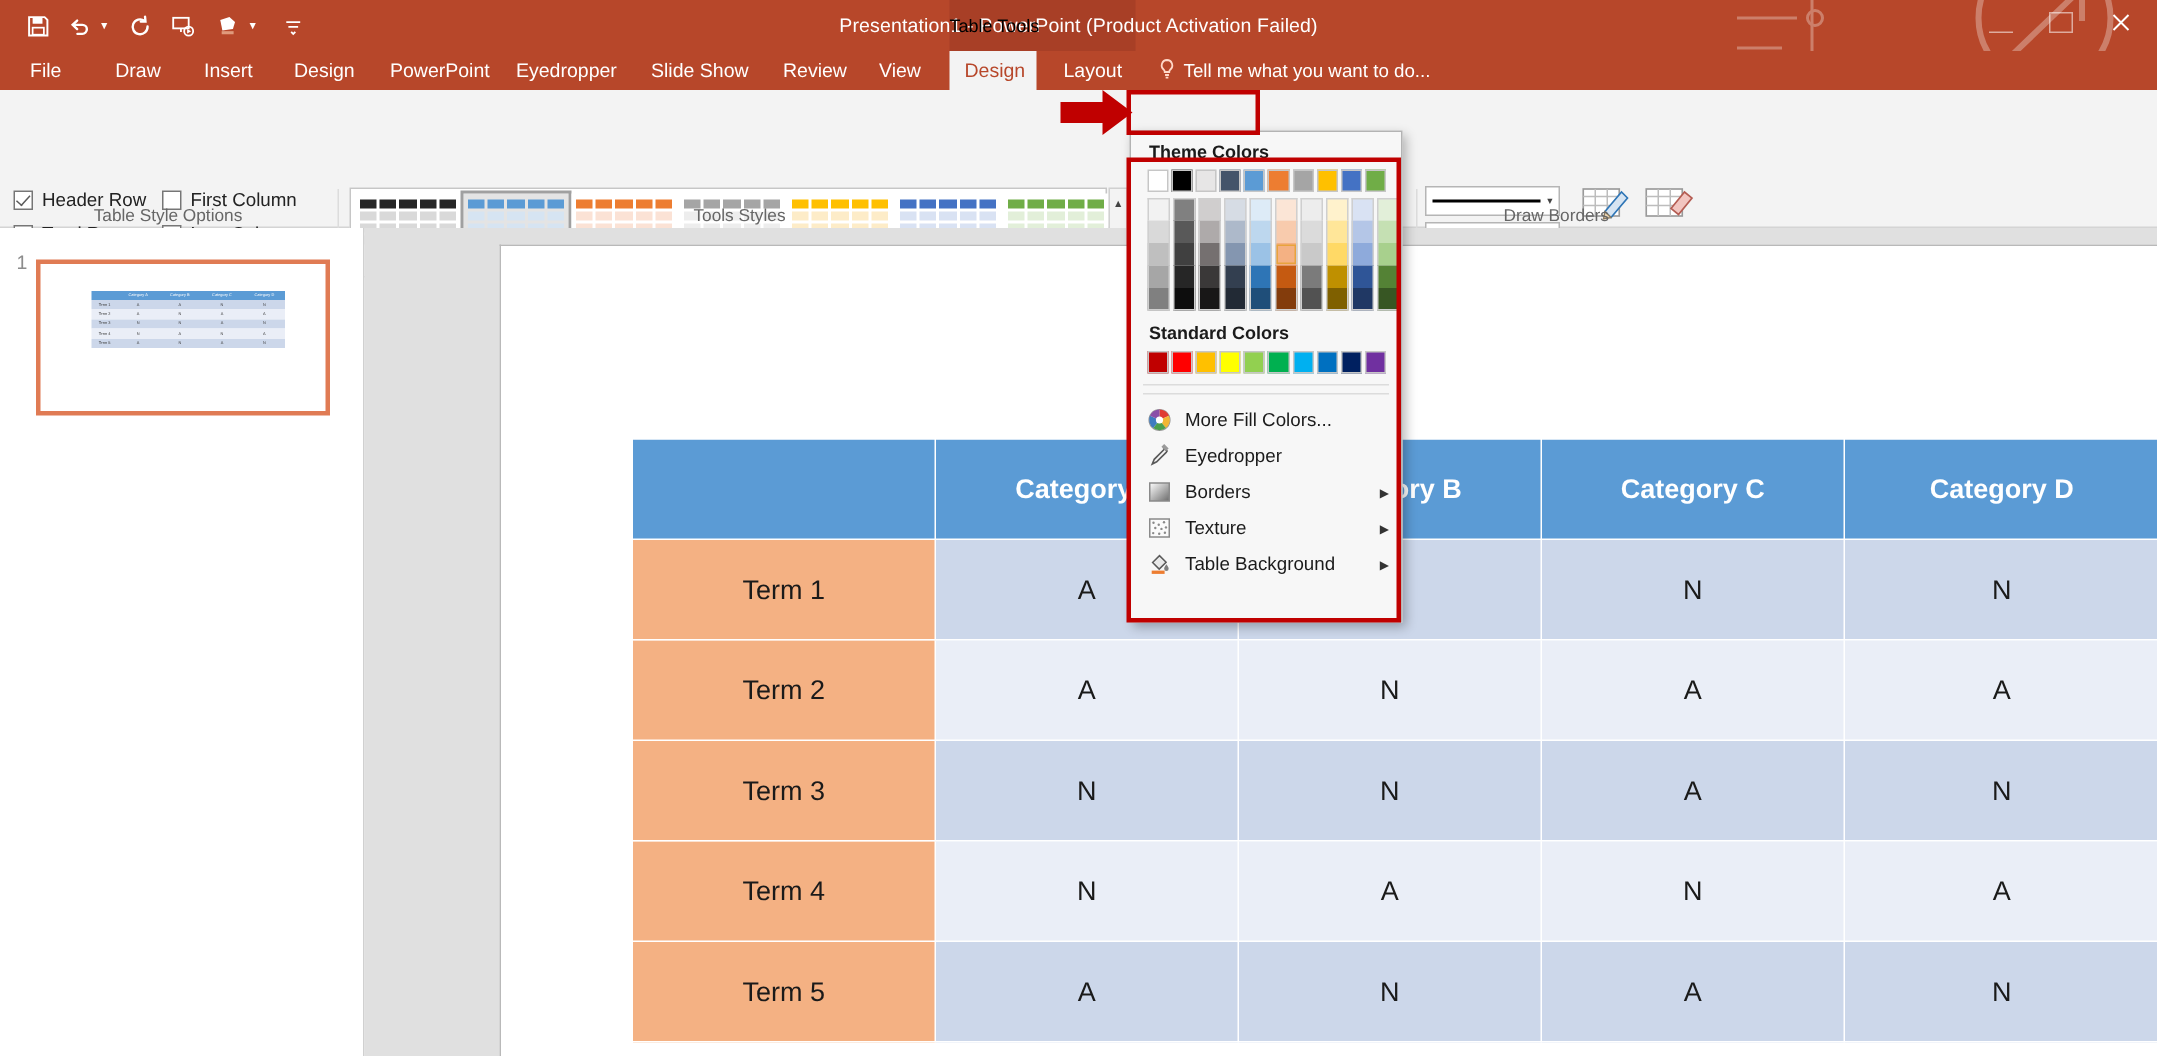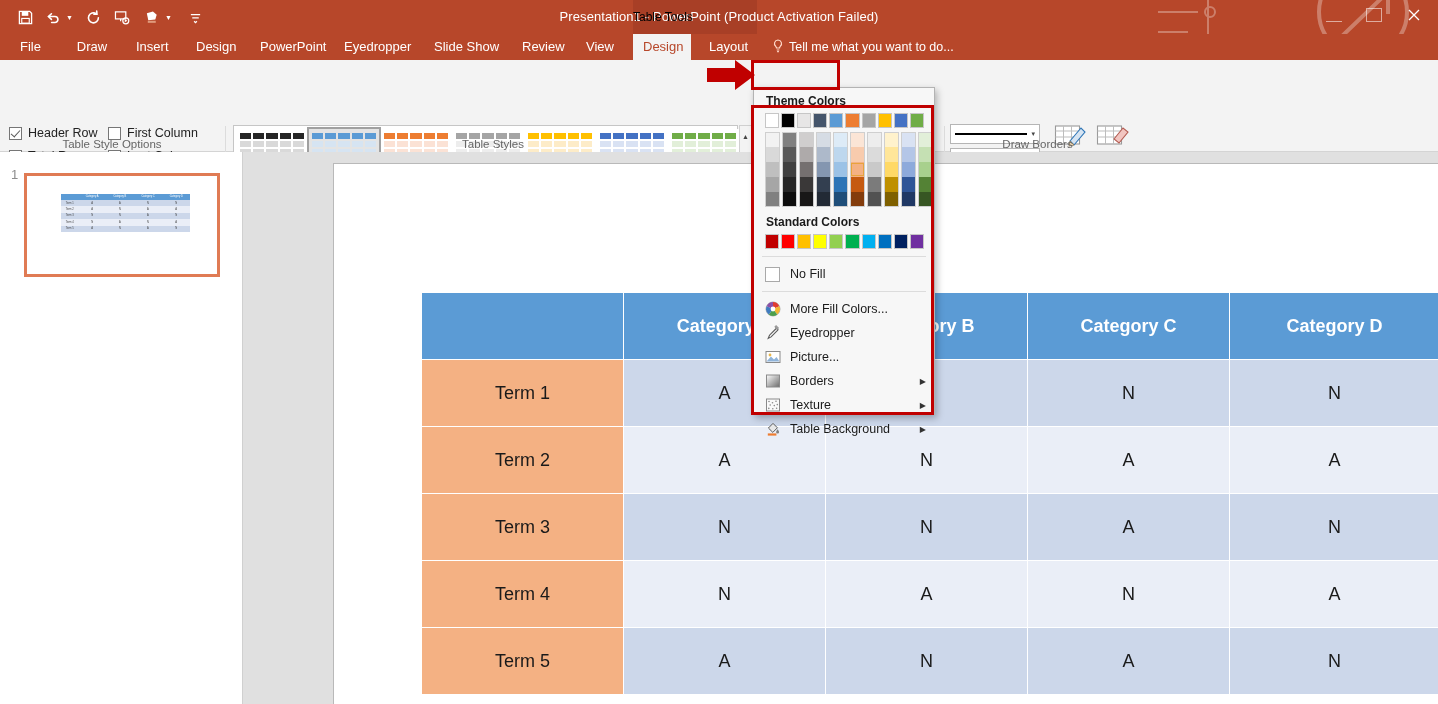--- a/index.html
+++ b/index.html
@@ -536,21 +536,21 @@
             <i style="background:#e2efd9"></i>
             <i style="background:#e2efd9"></i>
           </div>
       </div>
     </div>
     <div class="gal-scroll">
       <div>▲</div>
       <div>▼</div>
       <div>▾</div>
     </div>
-    <div class="group-label" style="left:233px; width:520px;">Table Styles</div>
+    <div class="group-label" style="left:233px; width:520px;">Tools Styles</div>
 
     <div class="shading-btn">
       <span class="bucket">
         <svg width="15" height="15" viewBox="0 0 16 16">
           <path d="M3.6 7.2 L8.2 2.6 L12.6 7 L8 11.6z" fill="#e8e8e8" stroke="#5a5a5a" stroke-width="1.1"></path>
           <path d="M12.8 8.4c1.2 1.6 1.6 2.4 1.6 3a1.6 1.6 0 1 1-3.2 0c0-.6.4-1.4 1.6-3z" fill="#7f7f7f"></path>
           <rect x="3" y="12.4" width="9" height="2.3" fill="#ed7d31"></rect>
         </svg>
       </span>
       <span>Shading</span>
@@ -819,26 +819,20 @@
         <span class="sw tile" style="background:#00b050"></span>
         <span class="sw tile" style="background:#00b0f0"></span>
         <span class="sw tile" style="background:#0070c0"></span>
         <span class="sw tile" style="background:#002060"></span>
         <span class="sw tile" style="background:#7030a0"></span>
       </div>
     </div>
 
     <div class="dd-sep" style="margin-top:7px"></div>
 
-    <div class="dd-item">
-      <span class="ico">
-          <span class="nofill-box"></span>
-        </span>
-      <span>No Fill</span>
-    </div>
     <div class="dd-sep"></div>
     <div class="dd-item">
       <span class="ico">
         <svg width="16" height="16" viewBox="0 0 16 16">
           <circle cx="8" cy="8" r="7" fill="#e8e8e8" stroke="#9a9a9a" stroke-width=".8"></circle>
           <path d="M8 8 L8 1 A7 7 0 0 1 14.3 5.2z" fill="#e03c31"></path>
           <path d="M8 8 L14.3 5.2 A7 7 0 0 1 12.2 13.4z" fill="#f2b632"></path>
           <path d="M8 8 L12.2 13.4 A7 7 0 0 1 3.8 13.4z" fill="#4c9f4c"></path>
           <path d="M8 8 L3.8 13.4 A7 7 0 0 1 1.7 5.2z" fill="#3f7cc0"></path>
           <path d="M8 8 L1.7 5.2 A7 7 0 0 1 8 1z" fill="#8a4fa8"></path>
@@ -848,30 +842,20 @@
       <span>More Fill Colors...</span>
     </div>
     <div class="dd-item">
       <span class="ico">
         <svg width="16" height="16" viewBox="0 0 16 16" stroke="#5a5a5a" stroke-width="1.1" fill="none">
           <path d="M10.5 2.2 L13.4 5.1 M11.2 3.5 L4.5 10.2 L3.2 13.4 L6.1 11.9 L12.8 5.2"></path>
           <rect x="9.6" y="1.1" width="4.2" height="2.6" transform="rotate(45 11.7 2.4)" fill="#9a9a9a" stroke="none"></rect>
         </svg>
       </span>
       <span>Eyedropper</span>
-    </div>
-    <div class="dd-item">
-      <span class="ico">
-        <svg width="16" height="16" viewBox="0 0 16 16">
-          <rect x="1" y="2.5" width="14" height="11" fill="#ffffff" stroke="#8a8a8a" stroke-width="1"></rect>
-          <circle cx="5" cy="6" r="1.4" fill="#e9b64a"></circle>
-          <path d="M1.5 12.5 L6 7.5 L9 10.5 L11.5 8 L14.5 12.5z" fill="#8fb3d9"></path>
-        </svg>
-      </span>
-      <span>Picture...</span>
     </div>
     <div class="dd-item">
       <span class="ico">
         <svg width="16" height="16" viewBox="0 0 16 16">
           <defs>
               <linearGradient id="gd" x1="0" y1="0" x2="1" y2="1">
             <stop offset="0" stop-color="#ffffff"></stop>
                 <stop offset="1" stop-color="#6b6b6b"></stop>
           </linearGradient>
             </defs>

